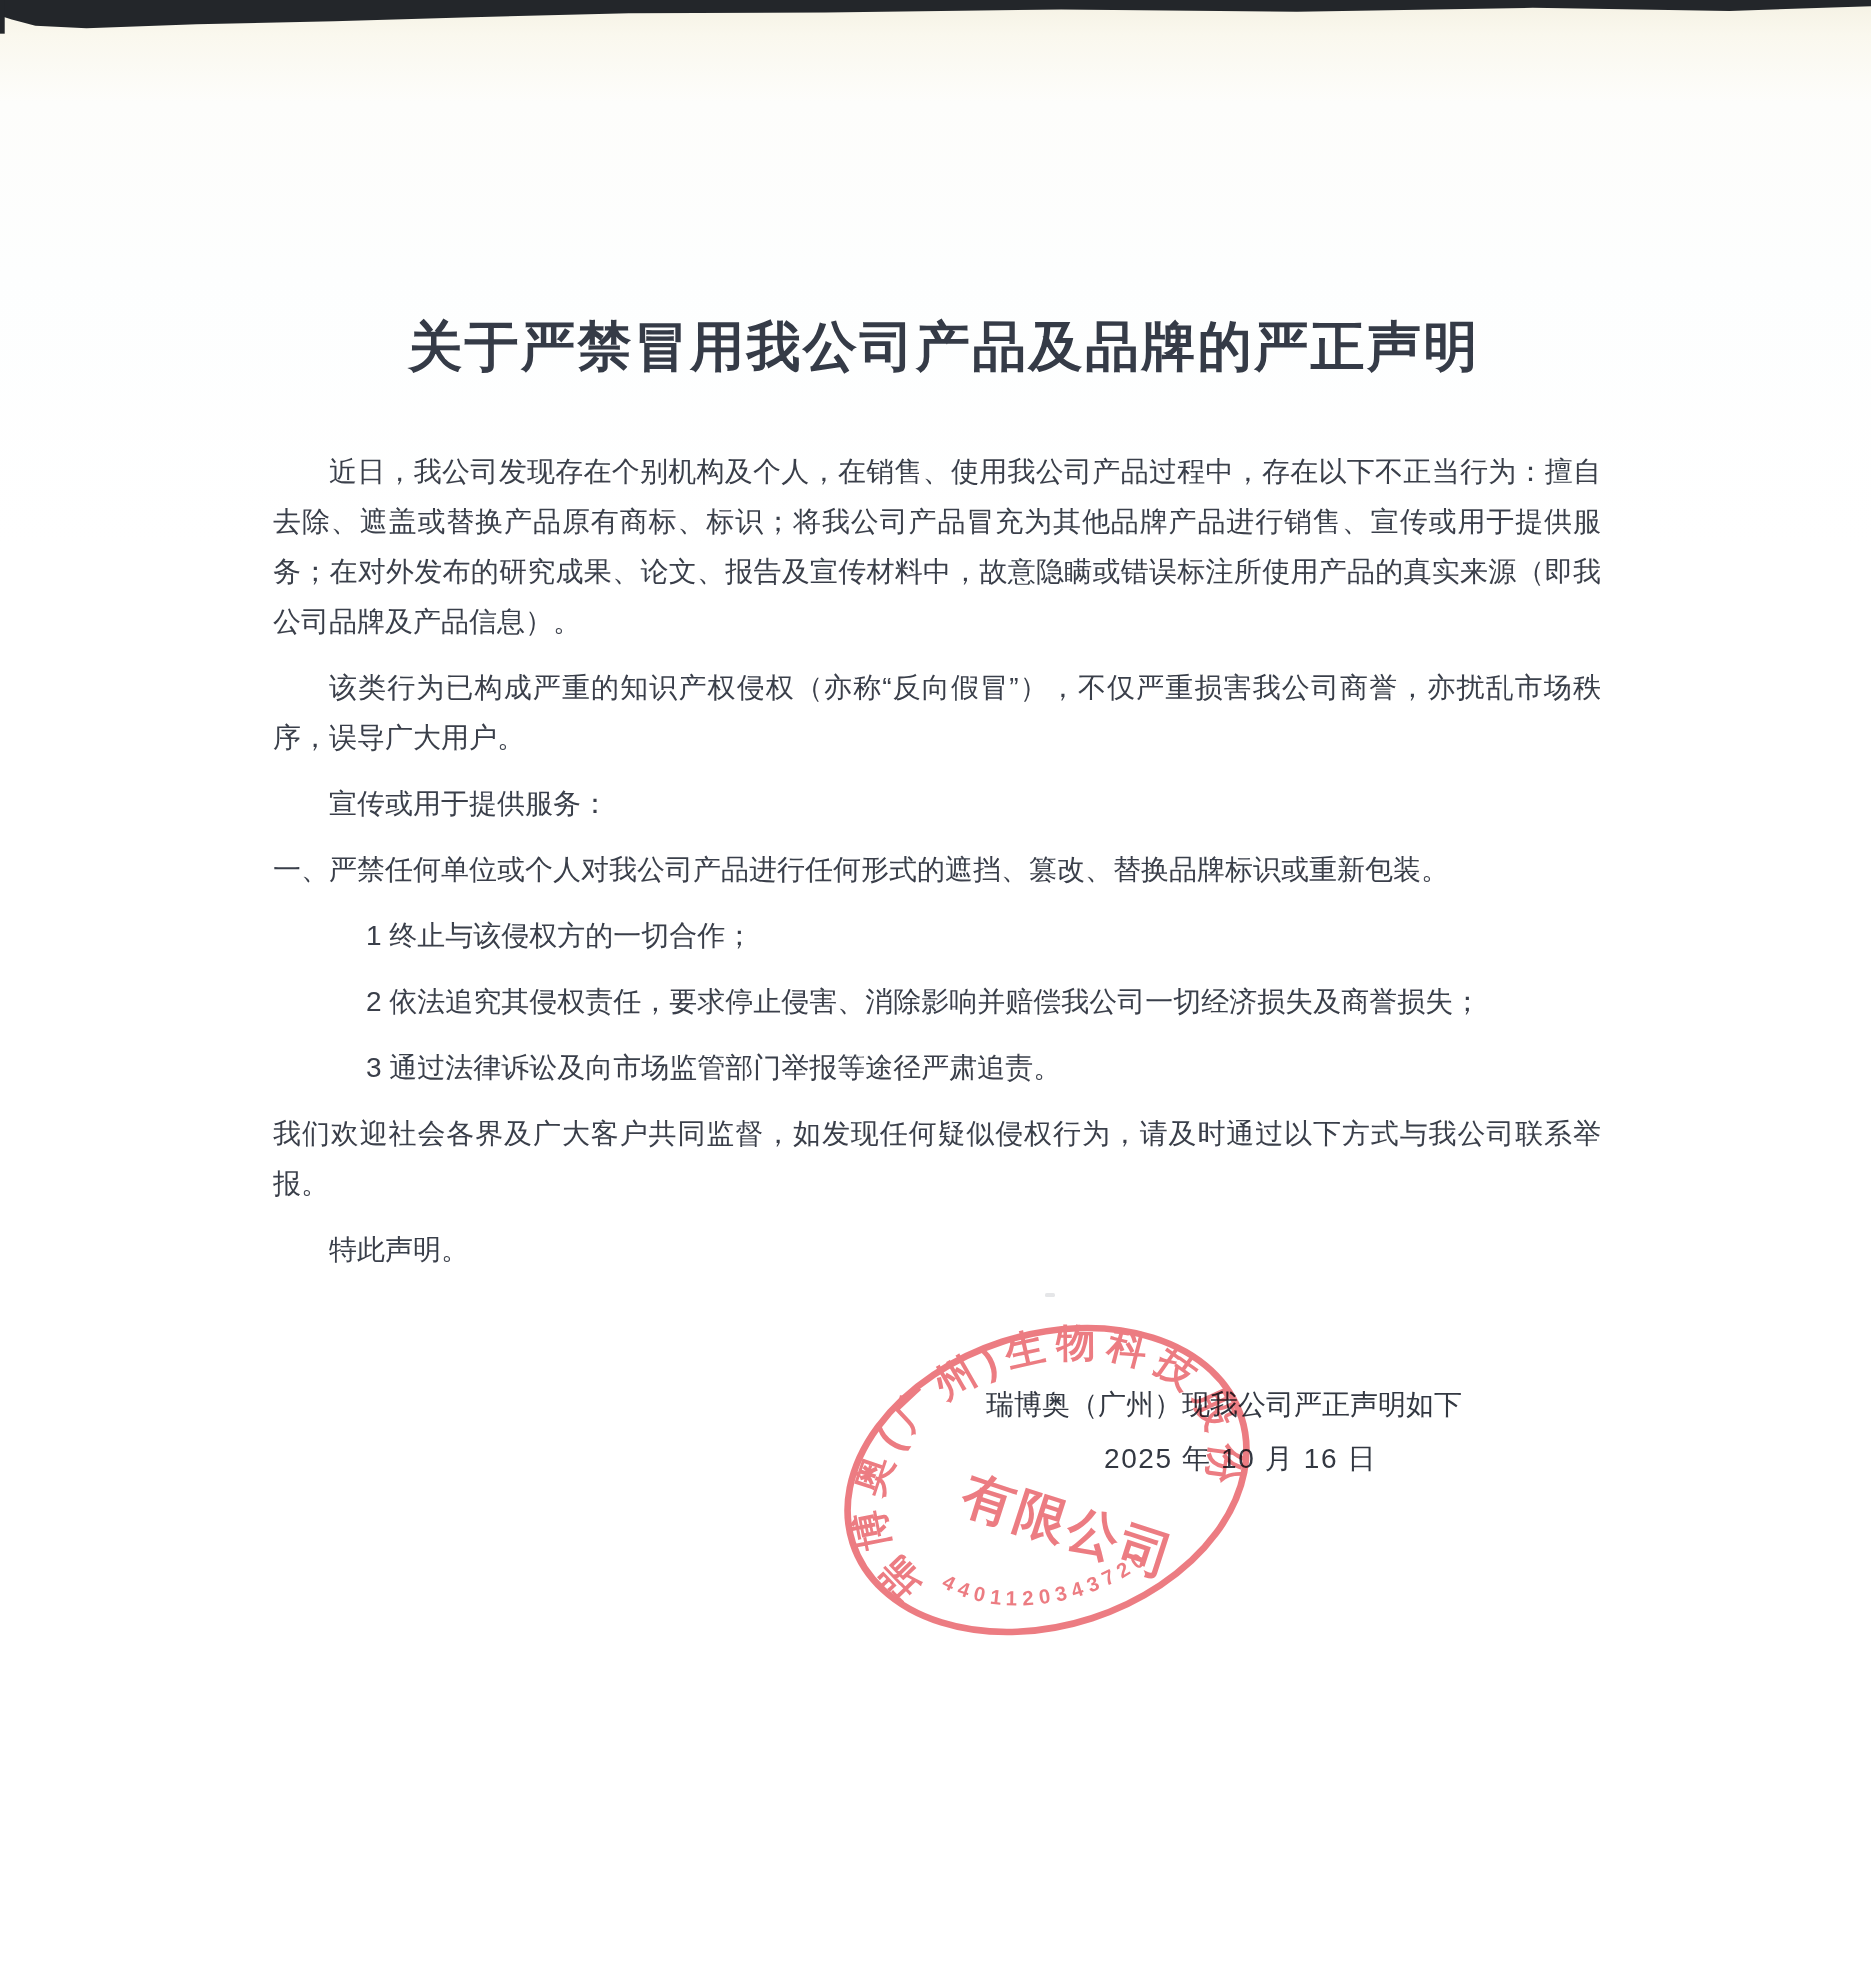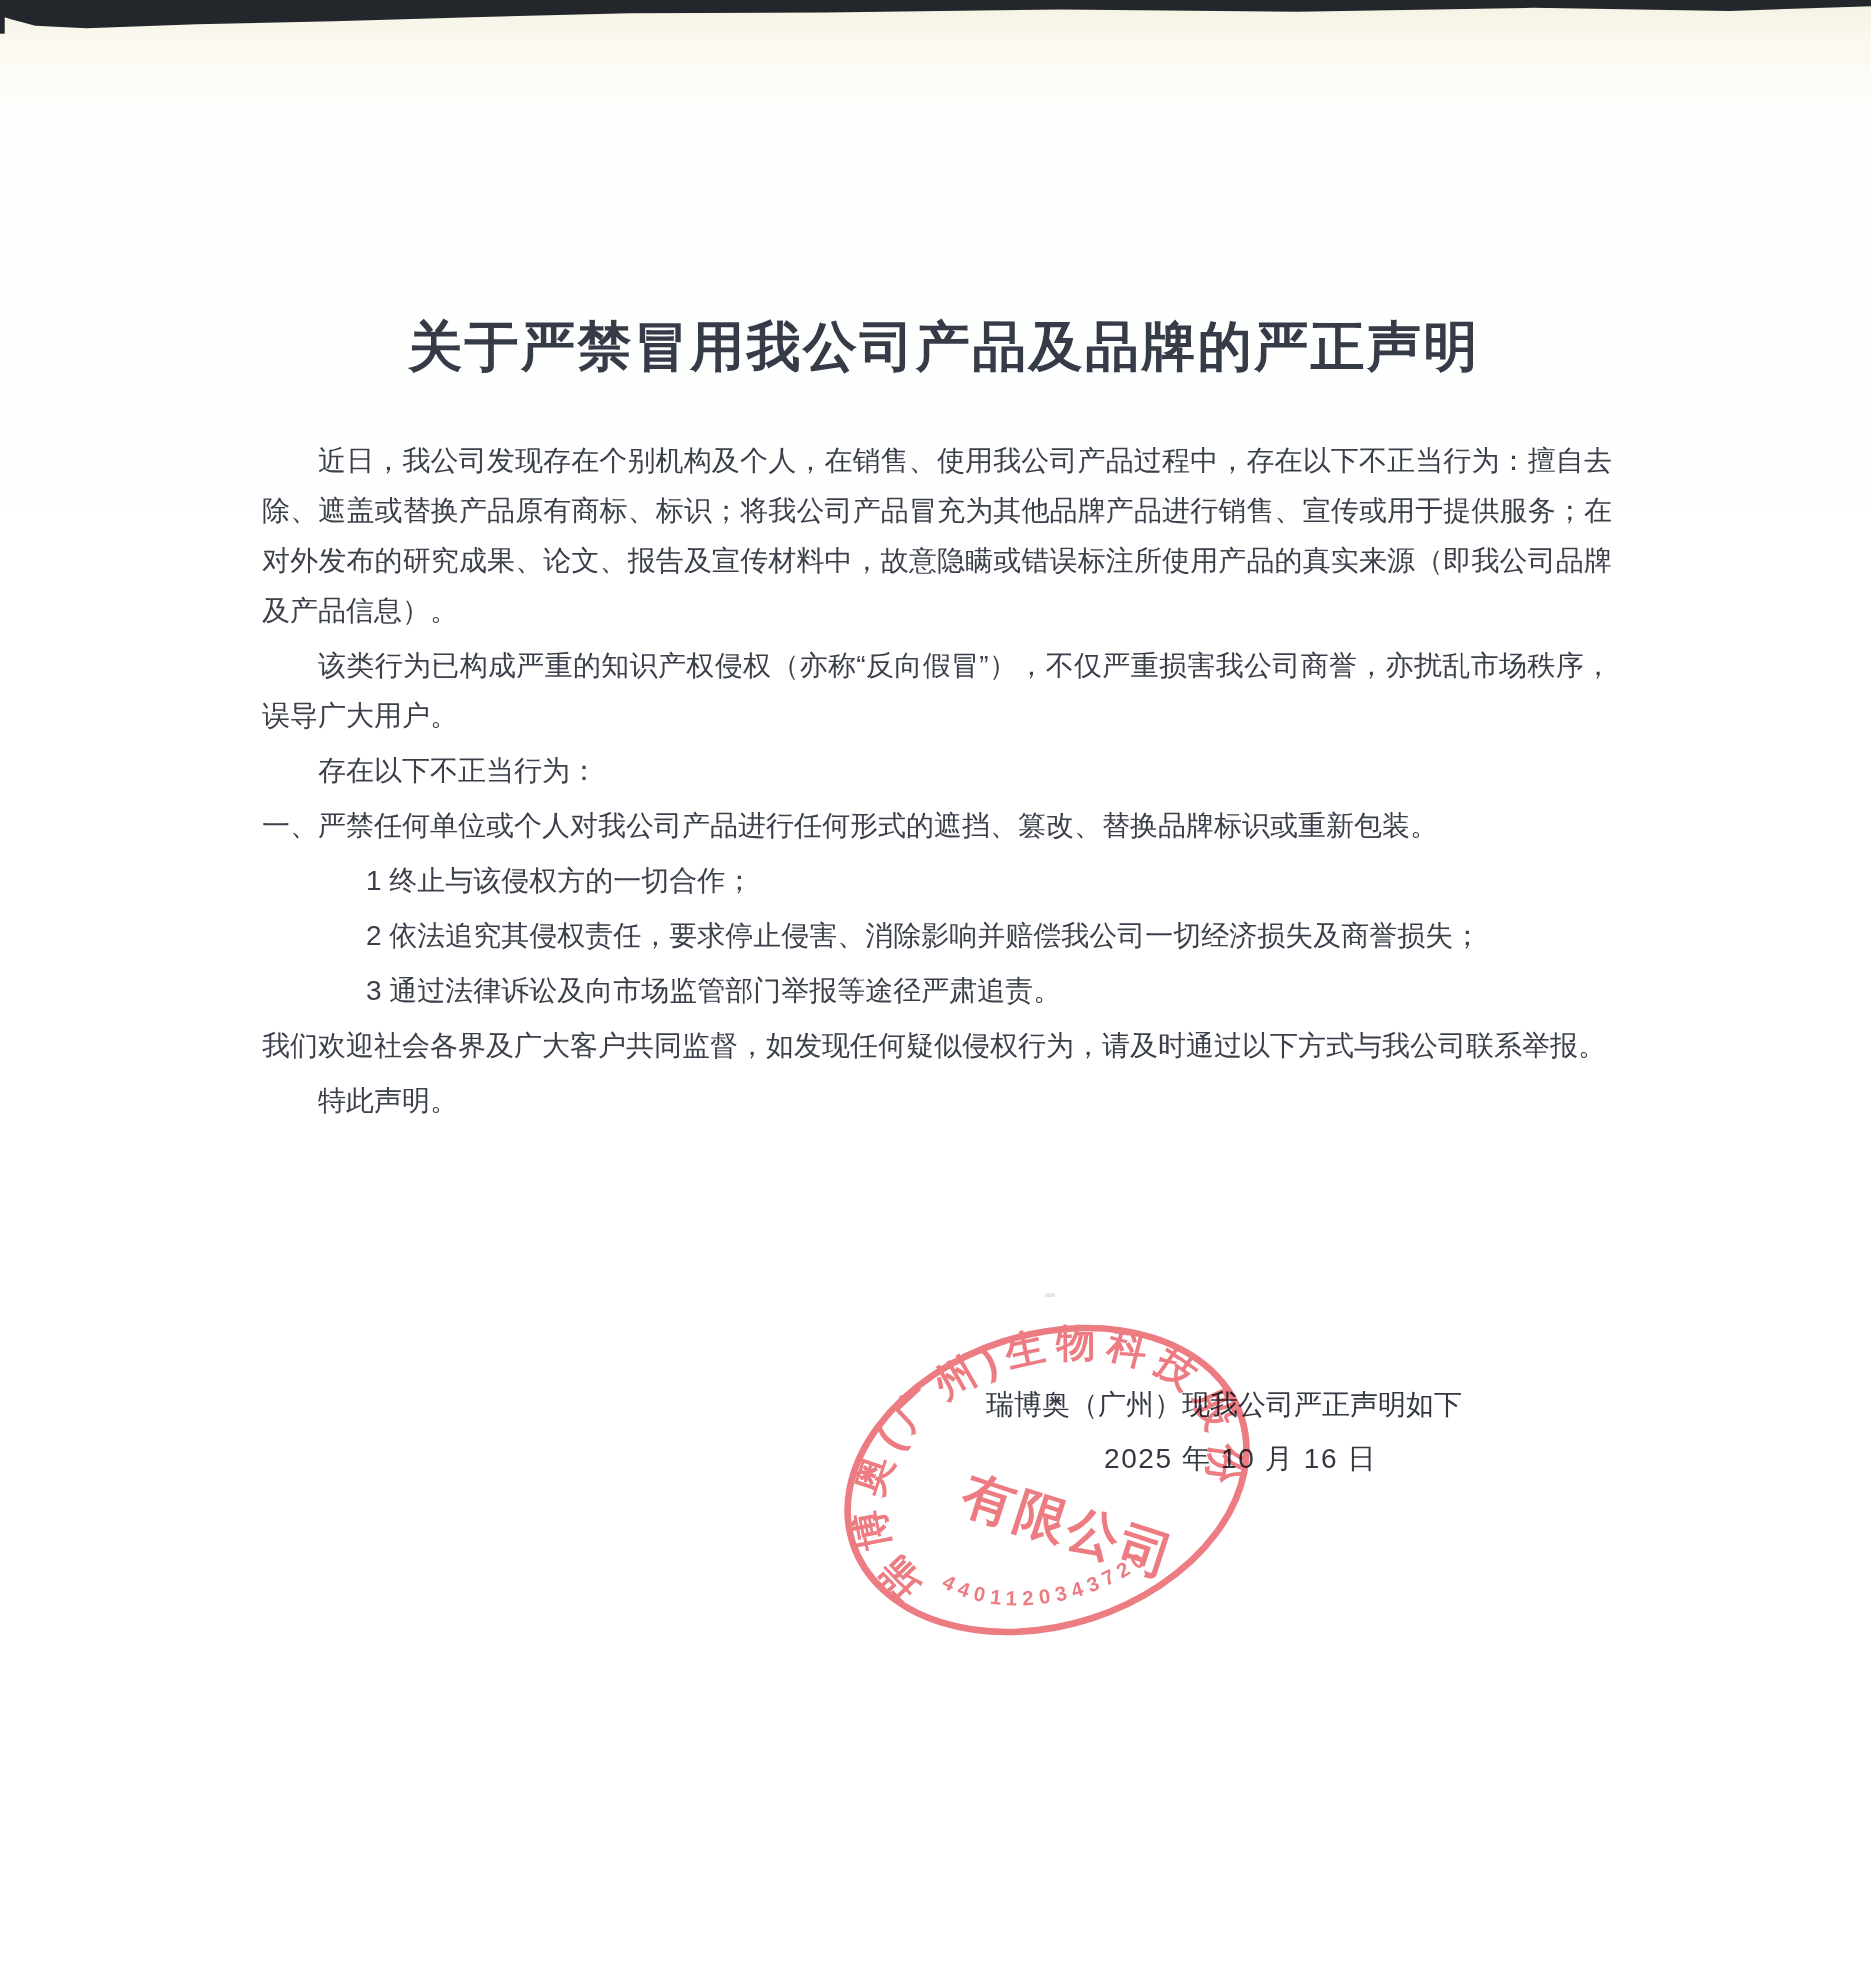--- a/index.html
+++ b/index.html
@@ -16,21 +16,21 @@
     position:absolute;left:0;top:303px;width:1872px;
     margin:8px;text-align:center;
     font-size:54px;font-weight:bold;letter-spacing:2.4px;color:#353b47;
   }
   .doc-body{
     position:absolute;left:257px;top:431px;width:1360px;
     font-size:28px;line-height:50px;
     text-align:justify;text-justify:inter-character;
     color:#3a3f4a;
   }
-  .doc-body p{margin:5px;padding:0;}
+  .doc-body p{margin:16px;padding:0;}
   .ind{text-indent:2em;}
   .item{margin-left:109px !important;}
   .sig-company{
     position:absolute;left:986px;top:1388px;
     font-size:28px;line-height:34px;color:#333842;white-space:nowrap;
   }
   .sig-date{
     position:absolute;left:1104px;top:1442px;
     font-size:28px;line-height:34px;color:#333842;white-space:nowrap;letter-spacing:1.6px;
   }
@@ -50,21 +50,21 @@
   <svg class="scan-band" viewBox="0 0 4763 120" preserveAspectRatio="none">
     <polygon fill="#23262a" points="0,0 4763,0 4763,16 4400,28 3900,20 3300,30 2700,24 2100,32 1600,34 1200,44 850,54 500,62 220,72 90,66 30,50 0,40"></polygon>
     <rect x="0" y="0" width="12" height="86" fill="#23262a"></rect>
   </svg>
 
   <h1 class="doc-title">关于严禁冒用我公司产品及品牌的严正声明</h1>
 
   <div class="doc-body">
     <p class="ind">近日，我公司发现存在个别机构及个人，在销售、使用我公司产品过程中，存在以下不正当行为：擅自去除、遮盖或替换产品原有商标、标识；将我公司产品冒充为其他品牌产品进行销售、宣传或用于提供服务；在对外发布的研究成果、论文、报告及宣传材料中，故意隐瞒或错误标注所使用产品的真实来源（即我公司品牌及产品信息）。</p>
     <p class="ind">该类行为已构成严重的知识产权侵权（亦称“反向假冒”），不仅严重损害我公司商誉，亦扰乱市场秩序，误导广大用户。</p>
-    <p class="ind">存在以下不正当行为：</p>
+    <p class="ind">宣传或用于提供服务：</p>
     <p>一、严禁任何单位或个人对我公司产品进行任何形式的遮挡、篡改、替换品牌标识或重新包装。</p>
     <p class="item">1  终止与该侵权方的一切合作；</p>
     <p class="item">2  依法追究其侵权责任，要求停止侵害、消除影响并赔偿我公司一切经济损失及商誉损失；</p>
     <p class="item">3  通过法律诉讼及向市场监管部门举报等途径严肃追责。</p>
     <p>我们欢迎社会各界及广大客户共同监督，如发现任何疑似侵权行为，请及时通过以下方式与我公司联系举报。</p>
     <p class="ind">特此声明。</p>
   </div>
 
   <div class="sig-company">瑞博奥（广州）现我公司严正声明如下</div>
   <div class="sig-date">2025 年 10 月 16 日</div>

